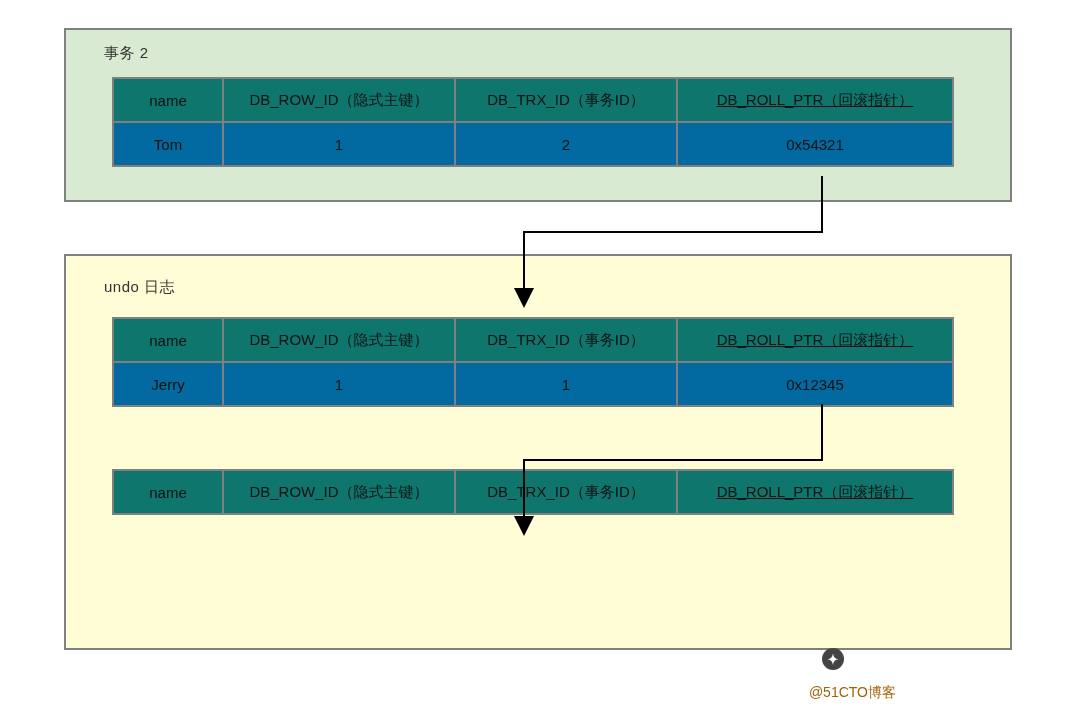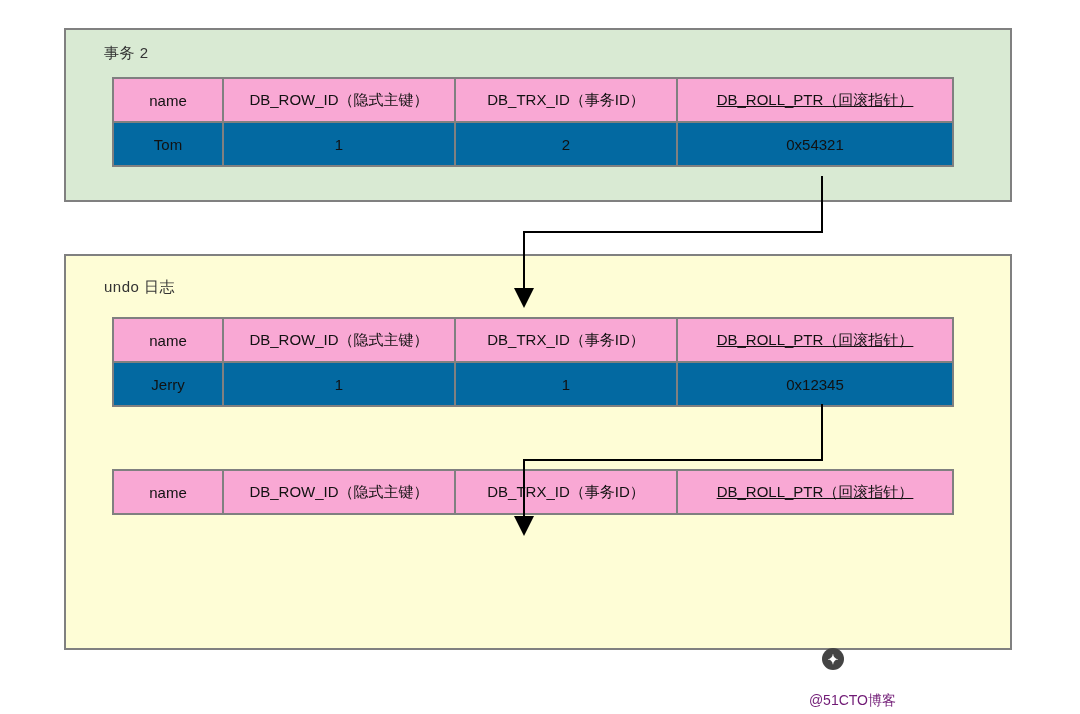--- a/index.html
+++ b/index.html
@@ -48,21 +48,21 @@
   }
   .tbl th, .tbl td {
     border: 2px solid #808080;
     height: 44px;
     font-size: 15px;
     font-weight: normal;
     color: #111;
     text-align: center;
     box-sizing: border-box;
   }
-  .tbl th { background: #f9a8d4; }
+  .tbl th { background: #0f766e; }
   .tbl td { background: #0369a1; }
   .c-name   { width: 110px; }
   .c-rowid  { width: 232px; }
   .c-trxid  { width: 222px; }
   .c-roll   { width: 276px; text-decoration: underline; }
   .panel-yellow .tbl + .tbl,
   .panel-yellow .gap { height: 62px; }
 
   
   .arrows {
@@ -84,23 +84,23 @@
   .wm-icon {
     width: 22px; height: 22px;
     border-radius: 50%;
     background: #444;
     display: inline-flex;
     align-items: center; justify-content: center;
     color: #fff; font-size: 13px; font-weight: bold;
   }
   .watermark2 {
     position: absolute;
-    right: 16px; bottom: 4px;
+    right: 16px; bottom: 12px;
     font-size: 14px;
-    color: #701a75;
+    color: #a16207;
     text-align: right;
   }
 </style>
 </head>
 <body>
 
 <div class="canvas">
 
   <div class="panel panel-green">
     <div class="panel-title">事务 2</div>

